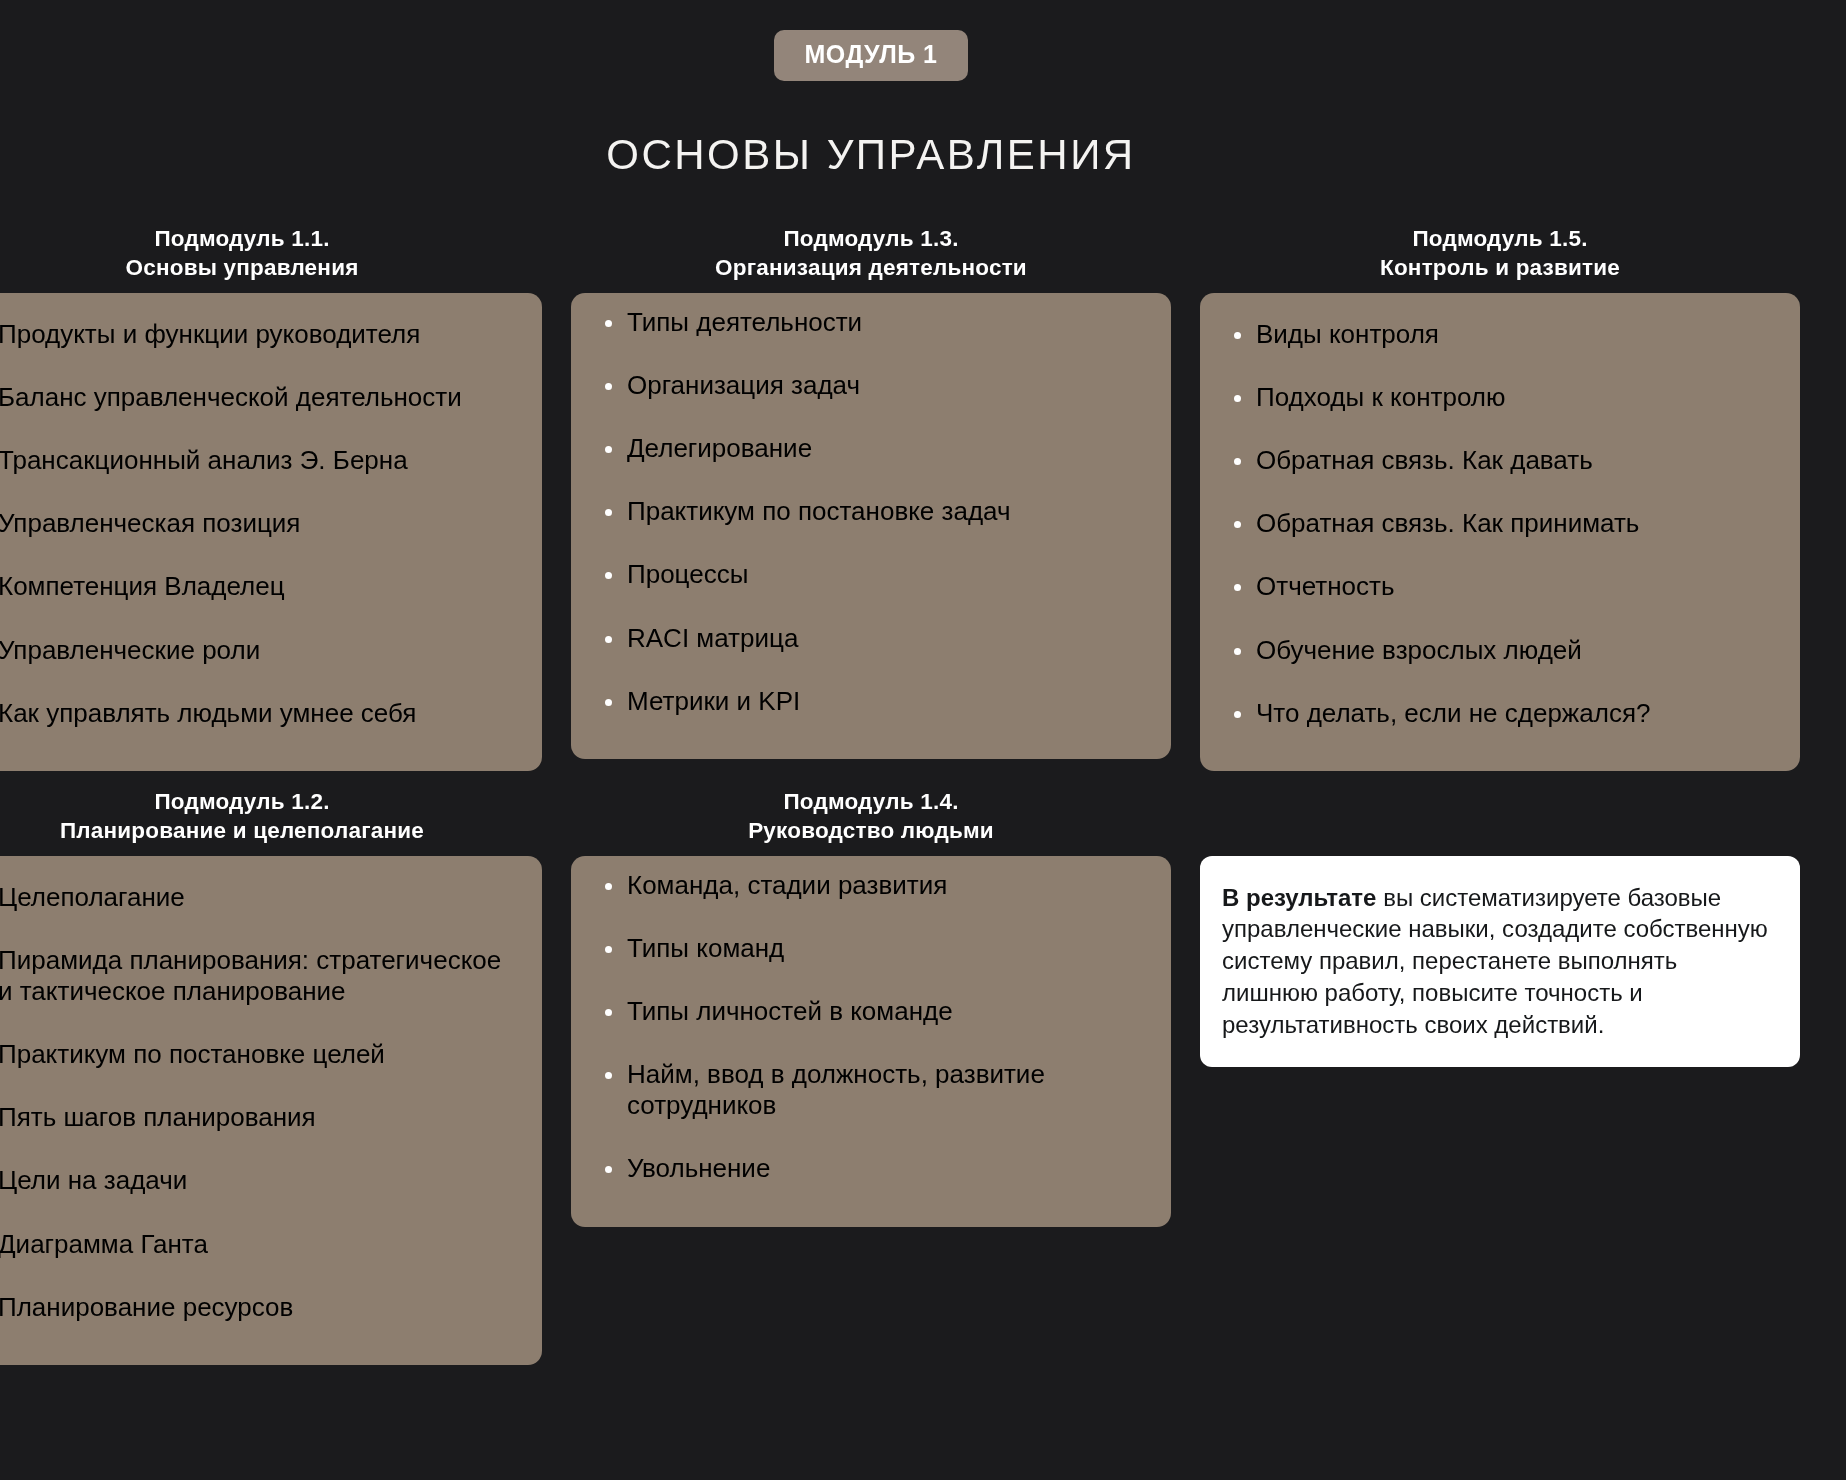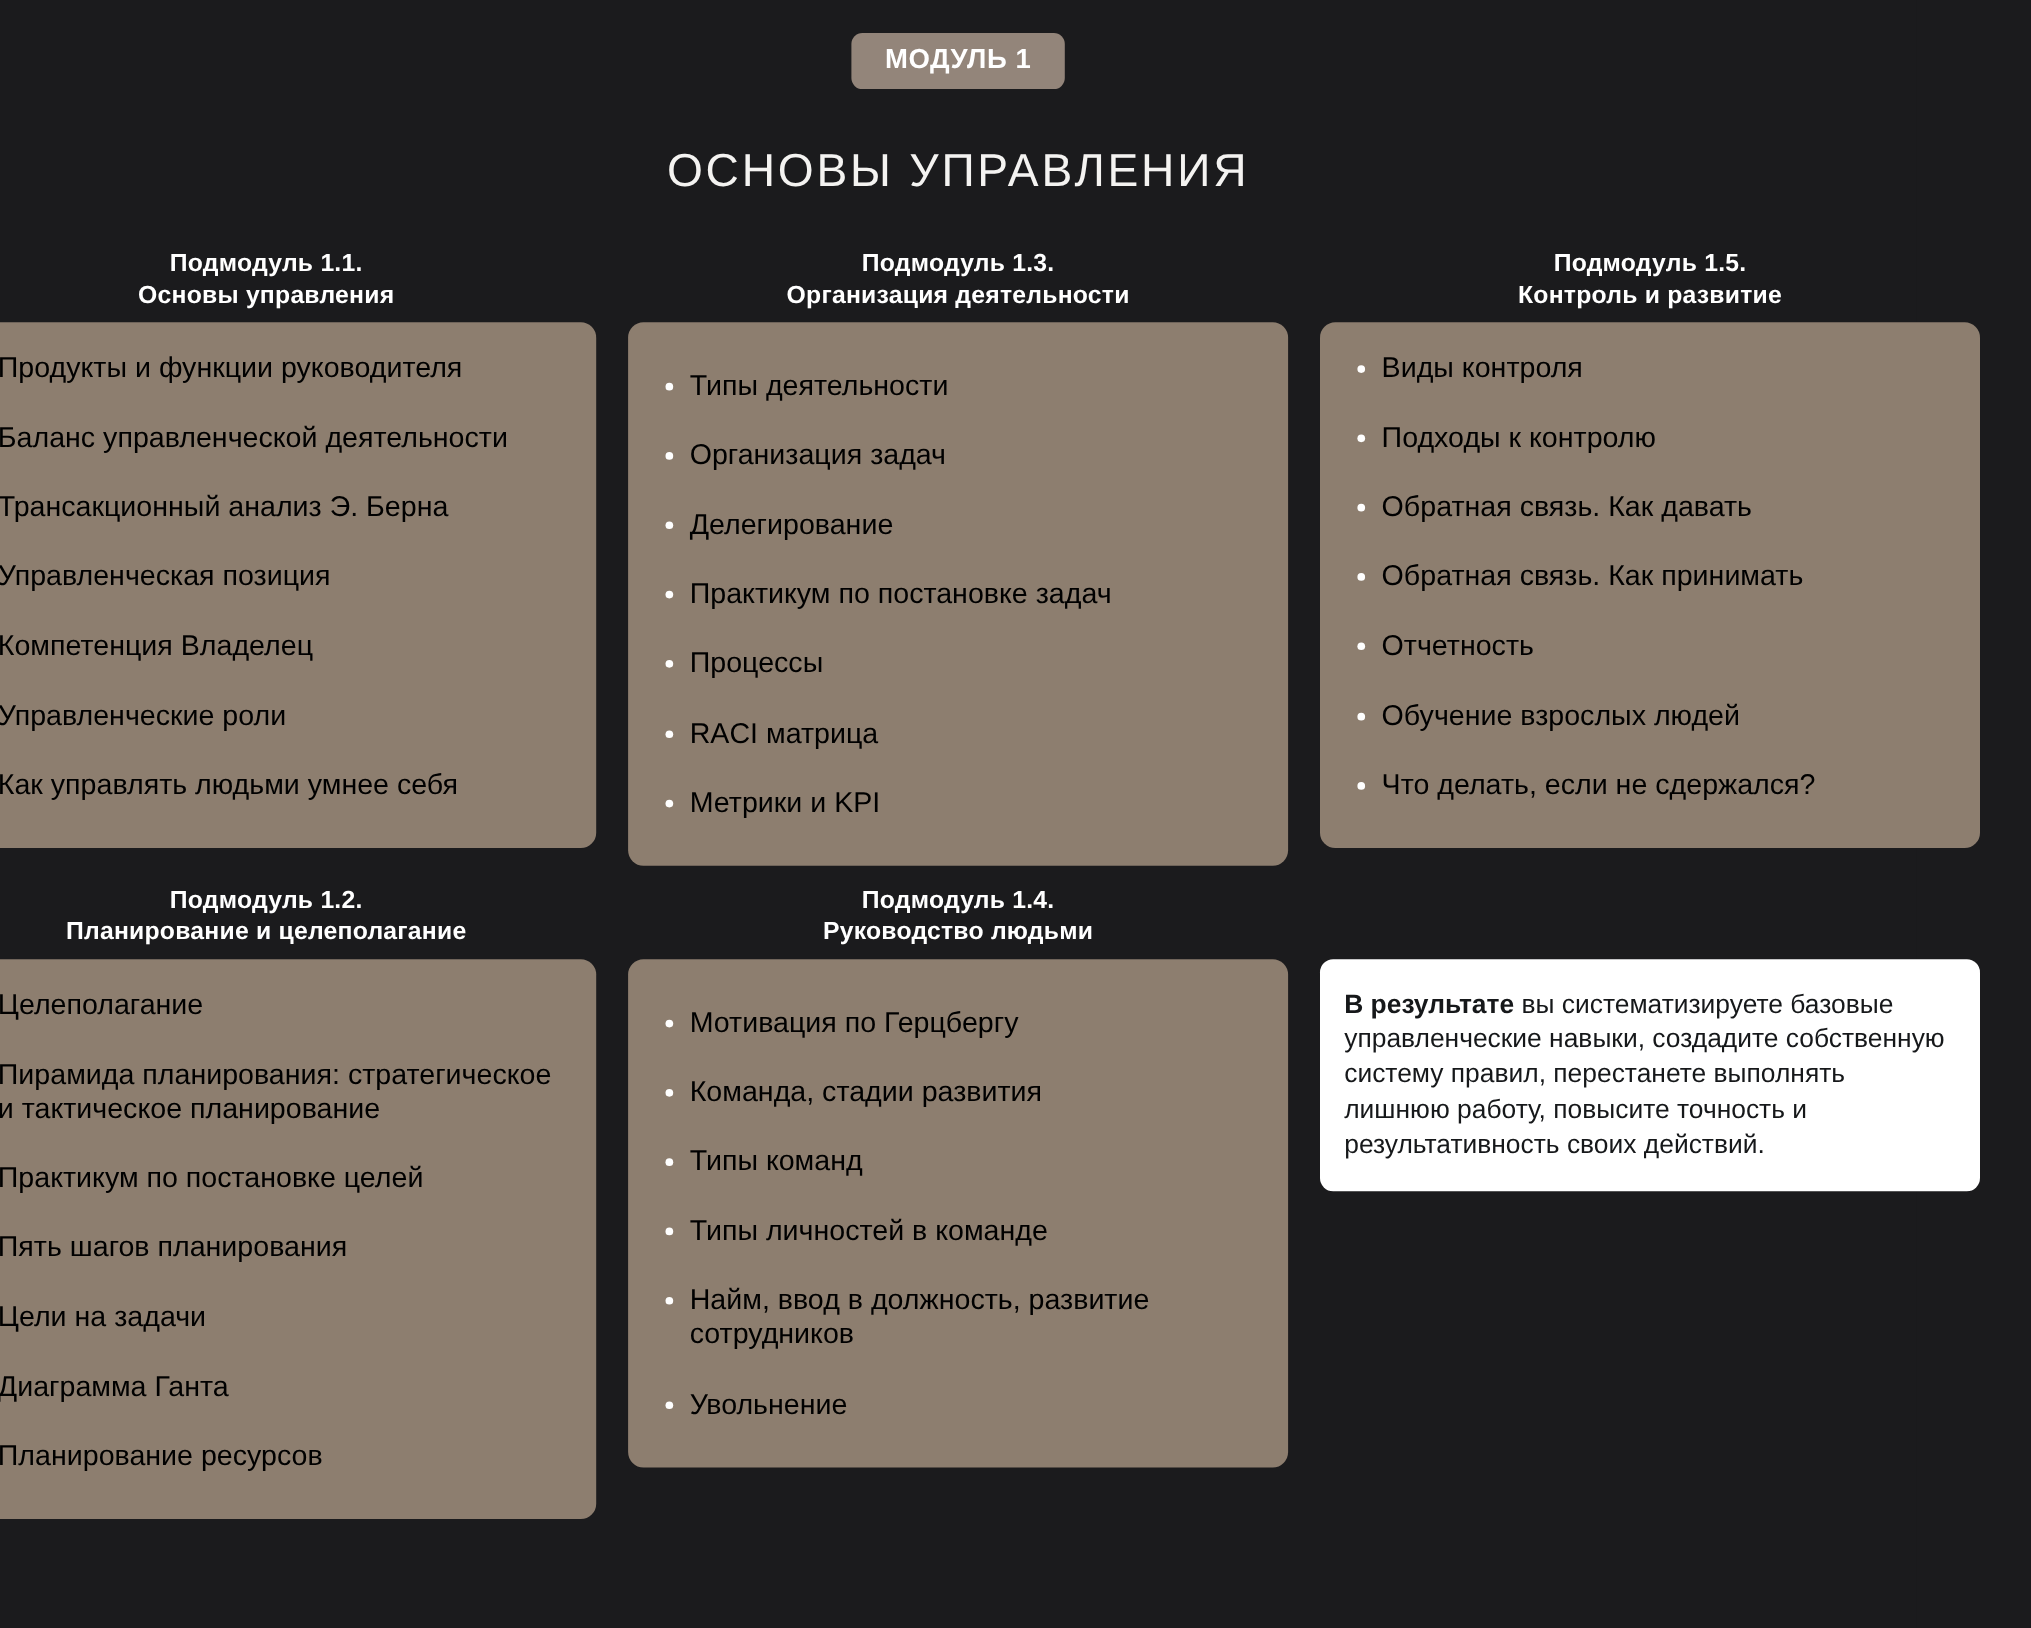--- a/index.html
+++ b/index.html
@@ -88,21 +88,21 @@
     left: 8px;
     top: 13px;
     width: 7px;
     height: 7px;
     border-radius: 50%;
     background: #ffffff;
   }
 
   
   .col-1 .card { padding-top: 26px; padding-bottom: 40px; }
-  .col-2 .card { padding-top: 42px; padding-bottom: 40px; }
+  .col-2 .card { padding-top: 14px; padding-bottom: 40px; }
   .col-3 .card { padding-top: 26px; padding-bottom: 40px; }
 
   
   .row2 { margin-top: 17px; }
 
   .result-box {
     background: #ffffff;
     border-radius: 12px;
     padding: 26px 24px 26px 22px;
     color: #16181a;
@@ -201,21 +201,20 @@
       </div>
     </div>
 
     <div class="col col-2">
       <div class="sub-head">
         <span class="l1">Подмодуль 1.4.</span>
         <span class="l2">Руководство людьми</span>
       </div>
       <div class="card">
         <ul>
-          <li>Мотивация по Герцбергу</li>
           <li>Команда, стадии развития</li>
           <li>Типы команд</li>
           <li>Типы личностей в команде</li>
           <li>Найм, ввод в должность, развитие сотрудников</li>
           <li>Увольнение</li>
         </ul>
       </div>
     </div>
 
     <div class="col col-3">

